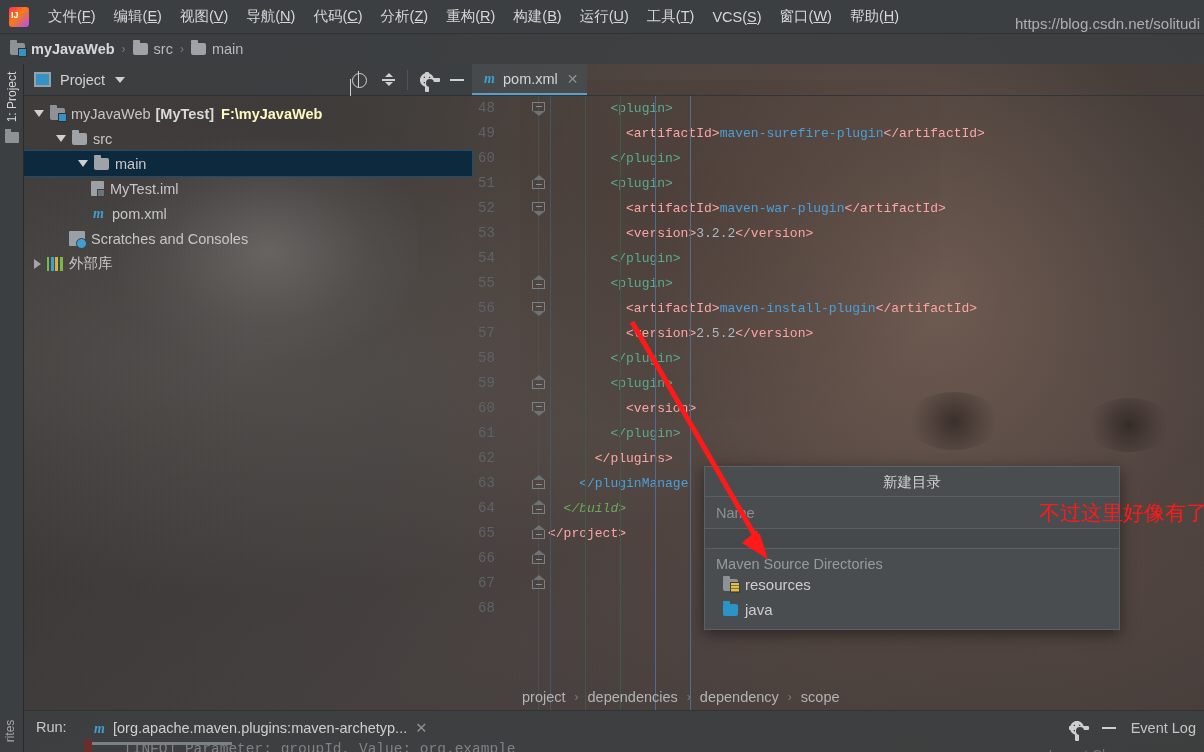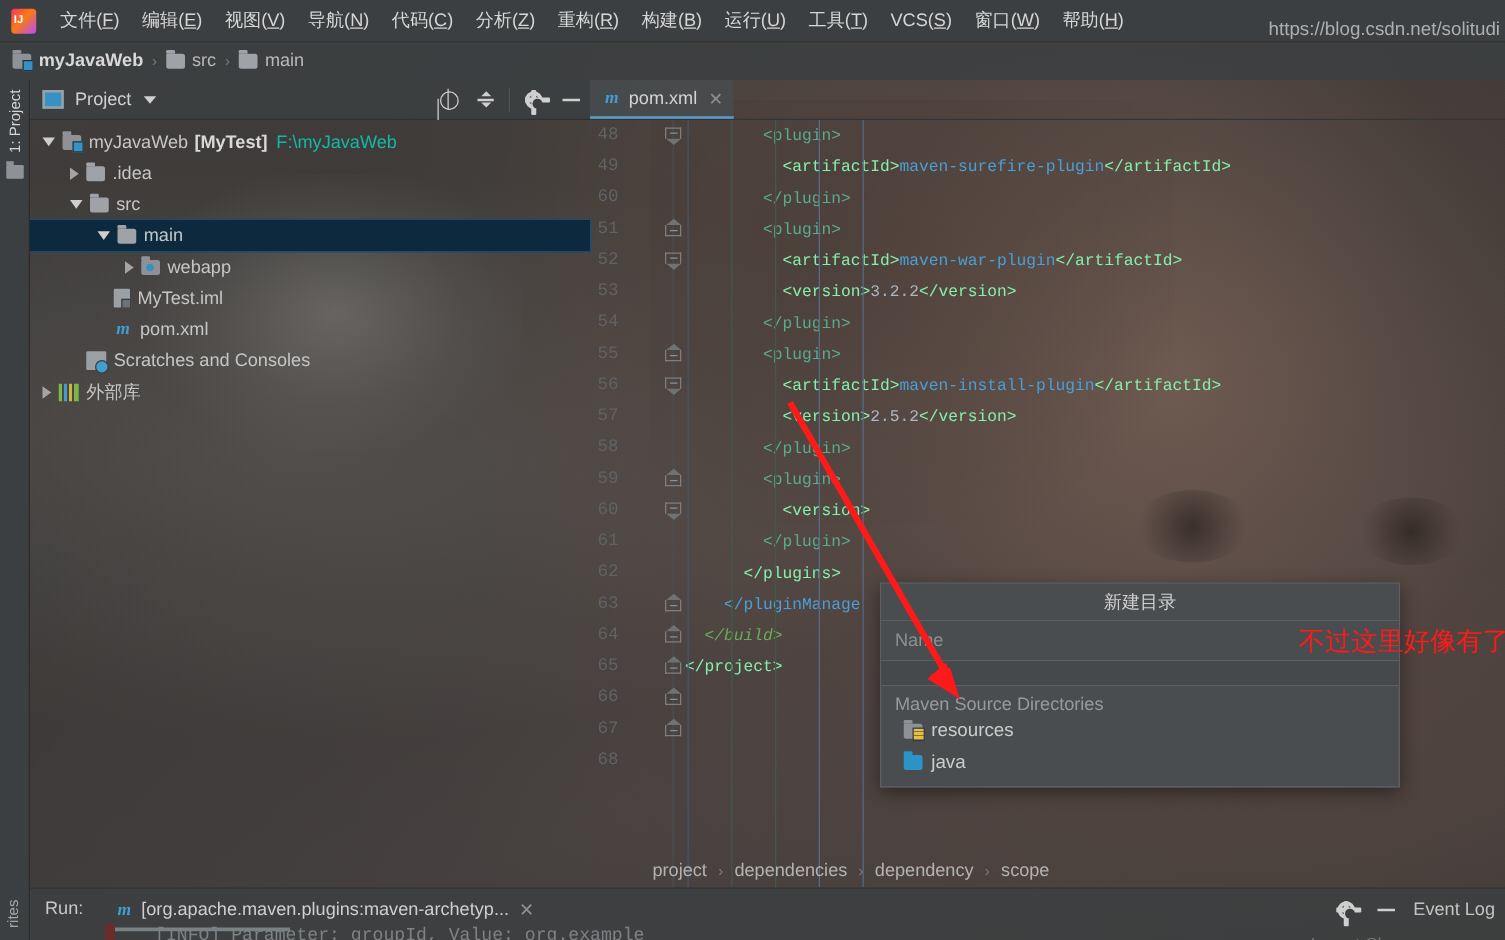--- a/index.html
+++ b/index.html
@@ -189,21 +189,21 @@
   }
   .tree-row.selected { background: #0d293e; outline: 1px solid #1f4b6e; }
   .tw {
     width: 0; height: 0; flex: 0 0 auto; margin-right: 6px;
   }
   .tw.closed { border-top: 5px solid transparent; border-bottom: 5px solid transparent; border-left: 7px solid #a4a4a4; }
   .tw.open { border-left: 5px solid transparent; border-right: 5px solid transparent; border-top: 7px solid #cfcfcf; }
   .tw.none { width: 7px; }
   .lbl { color: #c6c6c6; }
   .lbl.b { font-weight: bold; color: #d9d9d9; }
-  .lbl.dim { color: #14b8a6; margin-left: 7px; }
+  .lbl.dim { color: #fef9c3; margin-left: 7px; font-weight: bold; }
   .iml-ico {
     width: 13px; height: 15px; margin-right: 6px; flex: 0 0 auto; position: relative;
     background: #9aa0a4; border-radius: 1px;
   }
   .iml-ico::after {
     content: ""; position: absolute; right: -1px; bottom: -1px; width: 6px; height: 6px;
     background: #6d7276; border: 1px solid #3c3f41;
   }
   .m-ico {
     width: 15px; height: 15px; margin-right: 6px; flex: 0 0 auto;
@@ -284,21 +284,21 @@
   .foldline {
     position: absolute; left: 66px; top: 0; width: 1px; height: 100%; background: #4b4f51;
   }
   .code {
     flex: 1 1 auto; position: relative;
     font-family: "Liberation Mono", monospace; font-size: 13px;
     padding-left: 8px;
   }
   .cline { height: 25px; line-height: 25px; white-space: pre; }
   .tag   { color: #5aab8e; }
-  .tag2  { color: #86efac; }
+  .tag2  { color: #fca5a5; }
   .tag3  { color: #4a9fd8; }
   .tag4  { color: #6aab5a; font-style: italic; }
   .txtv  { color: #a9b7c6; }
   .indentguide {
     position: absolute; top: 0; width: 1px; height: 100%;
   }
   .ig1 { left: 10px;  background: #455570; }
   .ig2 { left: 45px;  background: #3f5b48; }
   .ig3 { left: 80px;  background: #3f5b48; }
   .ig4 { left: 115px; background: #536b8c; }
@@ -489,43 +489,33 @@
     <div class="tree">
 
       <div class="tree-row" style="padding-left:10px">
         <span class="tw open"></span>
         <span class="folder-ico module"></span>
         <span class="lbl">myJavaWeb</span>
         <span class="lbl b" style="margin-left:5px">[MyTest]</span>
         <span class="lbl dim">F:\myJavaWeb</span>
       </div>
 
-      <div class="tree-row" style="padding-left:32px">
-        <span class="tw closed"></span>
-        <span class="folder-ico src"></span>
-        <span class="lbl">.idea</span>
-      </div>
 
       <div class="tree-row" style="padding-left:32px">
         <span class="tw open"></span>
         <span class="folder-ico src"></span>
         <span class="lbl">src</span>
       </div>
 
       <div class="tree-row selected" style="padding-left:54px">
         <span class="tw open"></span>
         <span class="folder-ico src"></span>
         <span class="lbl">main</span>
       </div>
 
-      <div class="tree-row" style="padding-left:76px">
-        <span class="tw closed"></span>
-        <span class="folder-ico web"></span>
-        <span class="lbl">webapp</span>
-      </div>
 
       <div class="tree-row" style="padding-left:54px">
         <span class="tw none"></span>
         <span class="iml-ico"></span>
         <span class="lbl">MyTest.iml</span>
       </div>
 
       <div class="tree-row" style="padding-left:54px">
         <span class="tw none"></span>
         <span class="m-ico">m</span>

